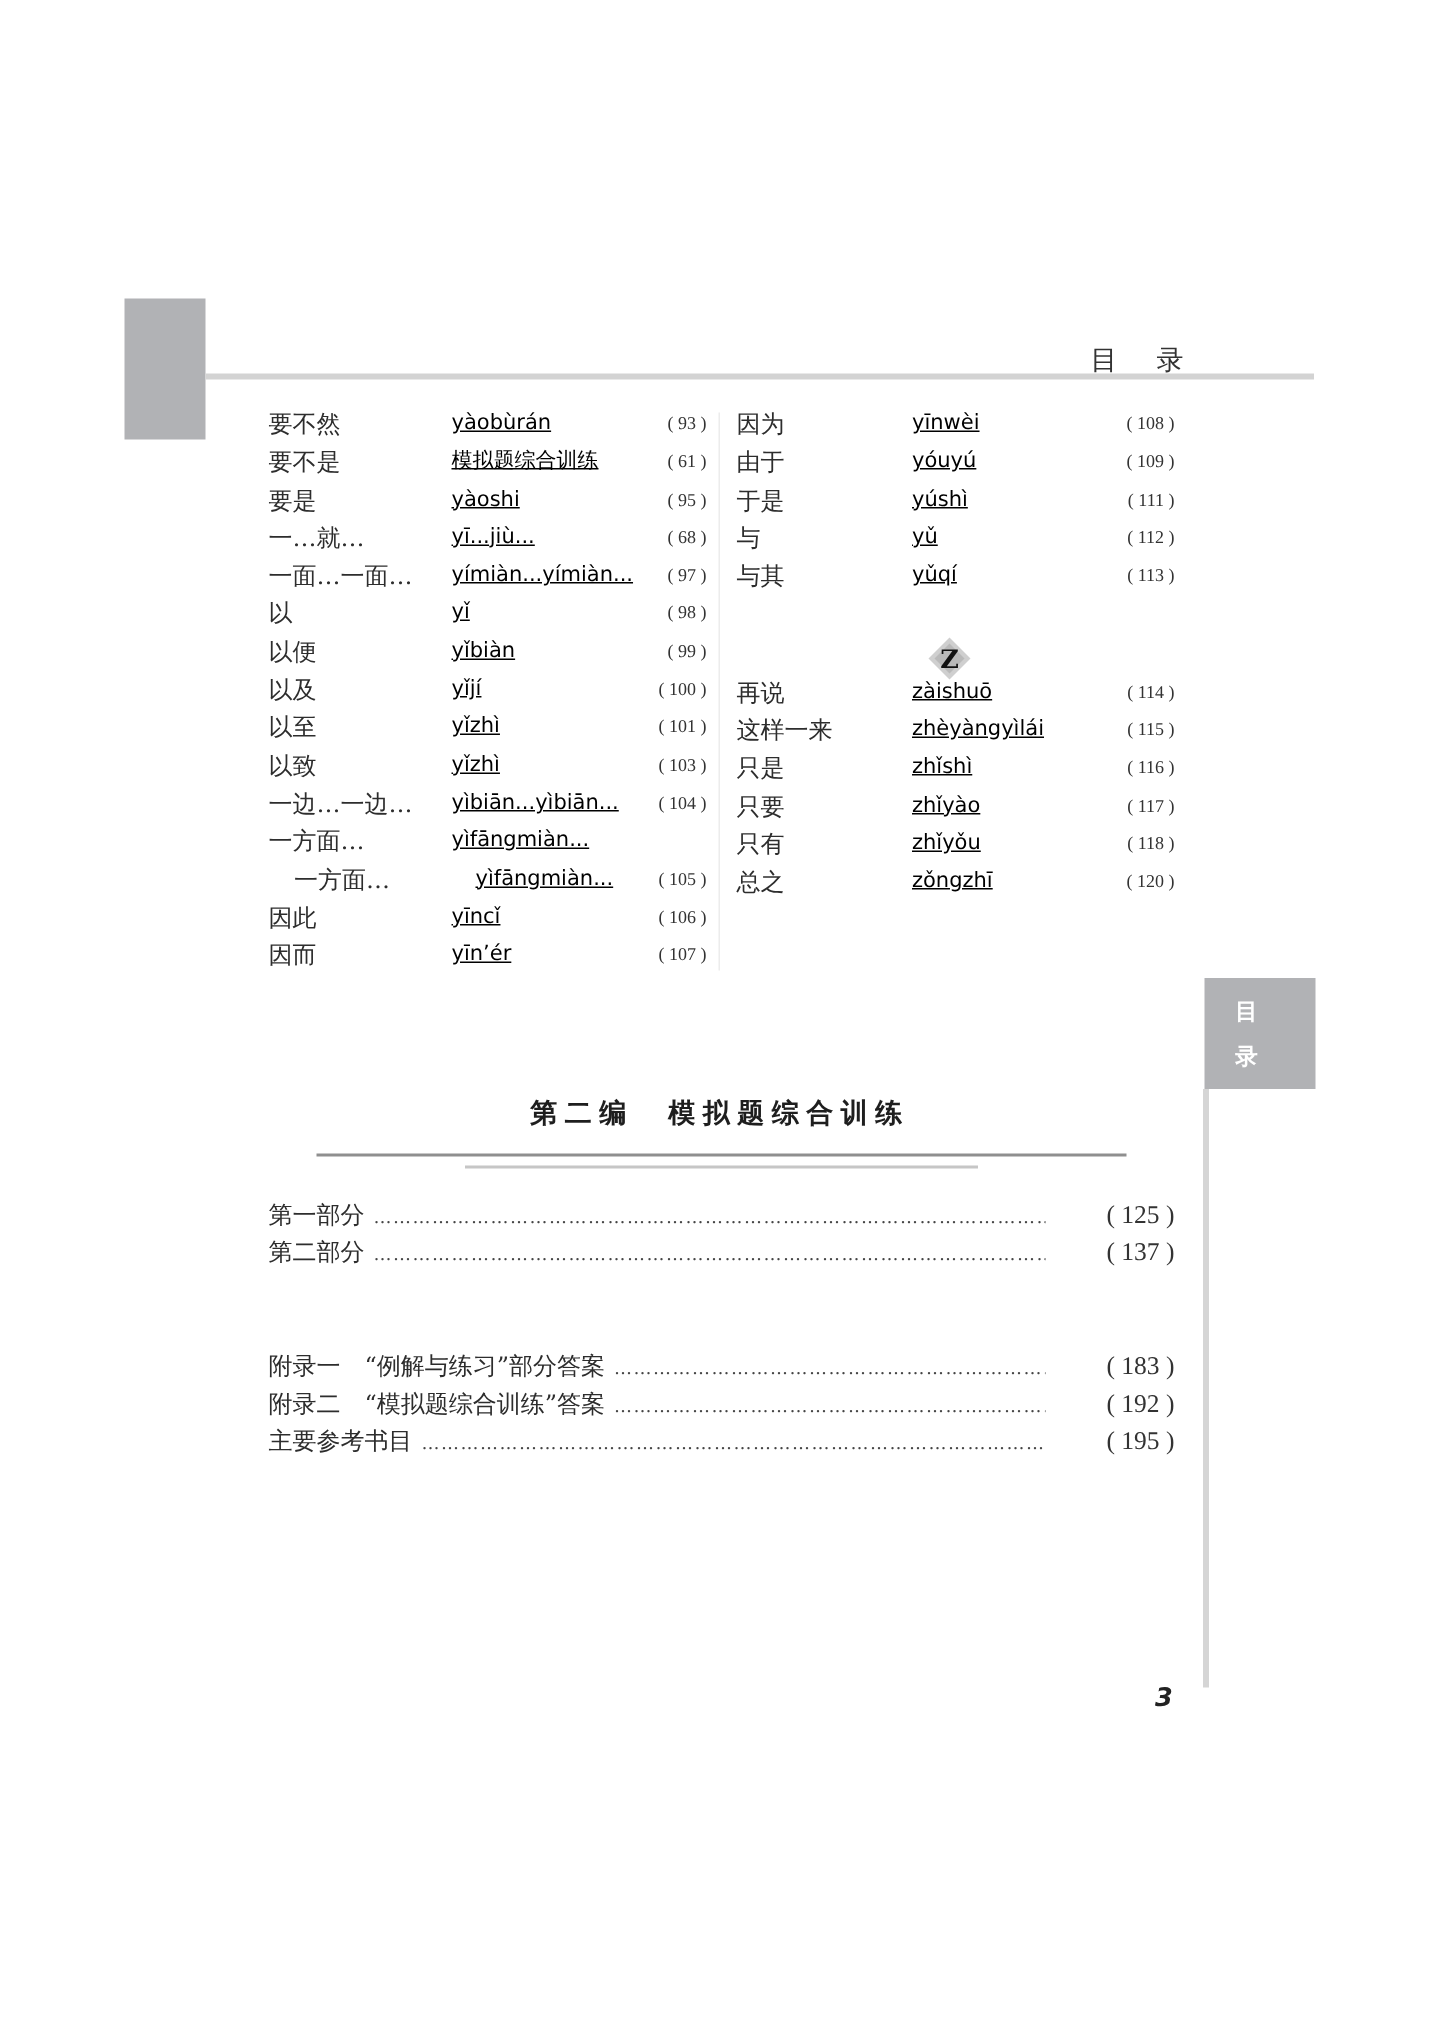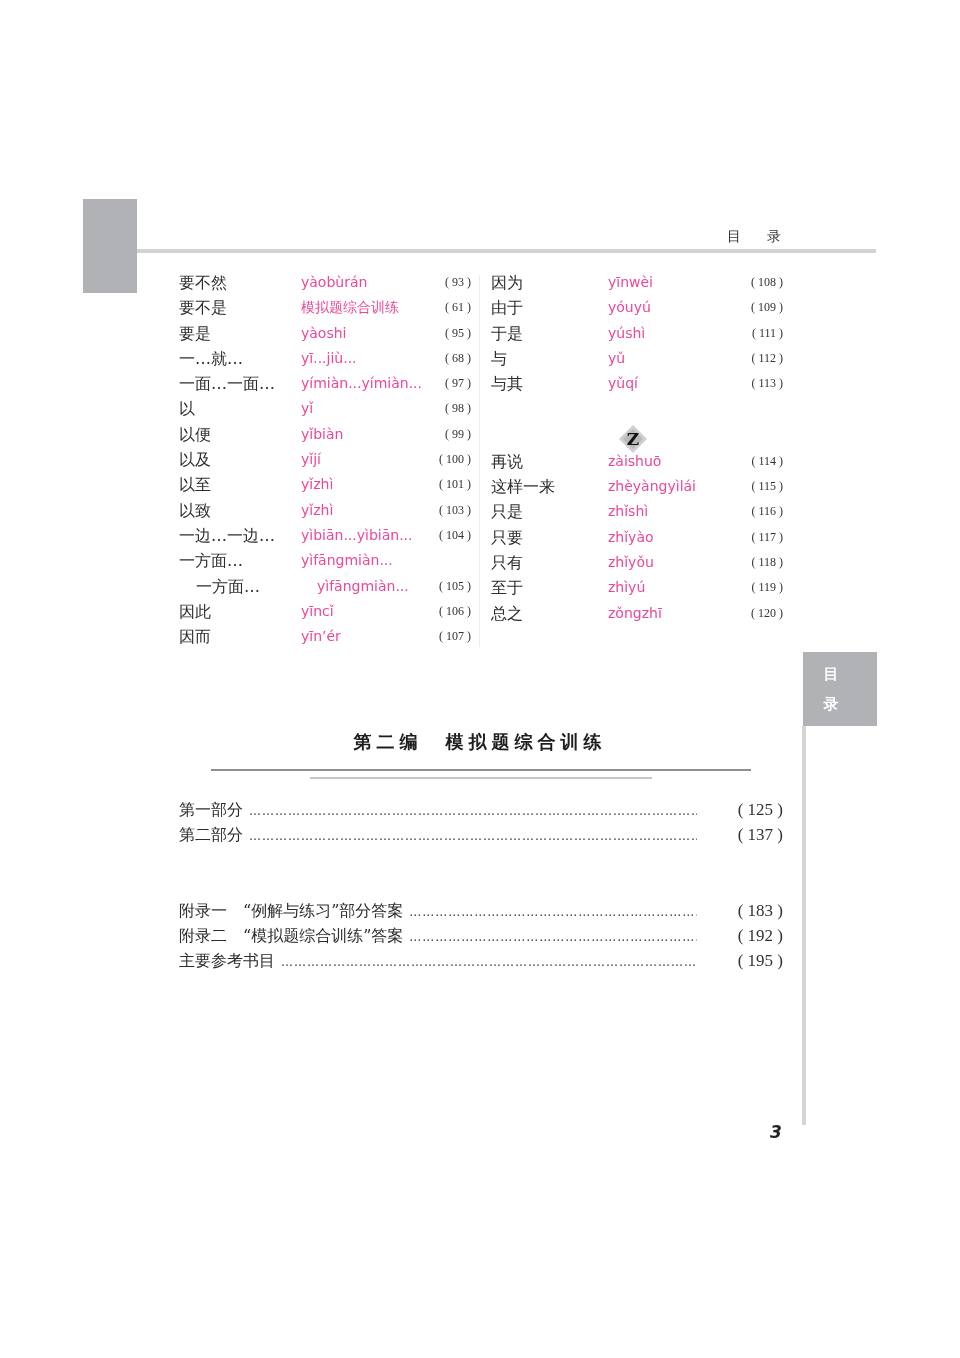--- a/index.html
+++ b/index.html
@@ -1,35 +1,35 @@
 <!DOCTYPE html>
 <html><head>
   <meta charset="utf-8">
   <style>
     html, body { margin: 0; padding: 0; background: #ffffff; }
     body { width: 960px; height: 1358px; position: relative; overflow: hidden;
            font-family: "DejaVu Serif", "Liberation Serif", serif; color: #2a2a2a; }
     .abs { position: absolute; }
     #corner-block { left: 83px; top: 199px; width: 54px; height: 94px; background: #b1b2b5; }
     #header-rule { left: 137px; top: 249px; width: 739px; height: 4px; background: #d3d3d3; }
-    #header-title { left: 727px; top: 228px; font-size: 14px; letter-spacing: 26px; color: #333;
+    #header-title { left: 727px; top: 228px; font-size: 18px; letter-spacing: 26px; color: #333;
                     font-family: "DejaVu Sans", sans-serif; }
     #side-tab { left: 803px; top: 652px; width: 74px; height: 74px; background: #b1b2b5;
                 display: flex; flex-direction: column; align-items: center; justify-content: center; }
     #side-tab span { color: #fff; font-size: 15px; font-weight: bold; line-height: 30px;
                      font-family: "DejaVu Sans", sans-serif; margin-left: -18px; }
     #side-bar { left: 802px; top: 726px; width: 4px; height: 399px; background: #d5d5d5; }
     #col-divider { left: 479px; top: 275px; width: 1px; height: 372px; background: #ececec; }
 
     .col { position: absolute; top: 270px; }
     #col-left { left: 179px; width: 292px; }
     #col-right { left: 491px; width: 292px; }
     .row { position: relative; height: 25.3px; font-size: 16px; line-height: 25.3px; white-space: nowrap; }
     .row .zh { position: absolute; left: 0; color: #2d2d2d; }
-    .row .py { position: absolute; font-family: "DejaVu Sans", sans-serif; font-size: 14px; color: #ec4899; }
+    .row .py { position: absolute; font-family: "DejaVu Sans", sans-serif; font-size: 14px; color: #000000; text-decoration: underline; }
     #col-left .py { left: 122px; }
     #col-right .py { left: 117px; }
     .row .pg { position: absolute; right: 0; font-family: "Liberation Serif", serif; font-size: 12px; color: #333; }
     .row.indent .zh { left: 17px; }
     #col-left .row.indent .py { left: 138px; }
     .row.spacer { height: 25.3px; }
     .letter-row { position: relative; height: 27px; }
     #z-icon { position: absolute; left: 127px; top: 2px; width: 30px; height: 30px; }
 
     #part-title { left: 0; width: 960px; top: 730px; text-align: center; font-size: 18px; font-weight: bold;
@@ -191,25 +191,20 @@
       <span class="zh">只要</span>
       <span class="py">zhǐyào</span>
       <span class="pg">( 117 )</span>
     </div>
   <div class="row">
       <span class="zh">只有</span>
       <span class="py">zhǐyǒu</span>
       <span class="pg">( 118 )</span>
     </div>
   <div class="row">
-      <span class="zh">至于</span>
-      <span class="py">zhìyú</span>
-      <span class="pg">( 119 )</span>
-    </div>
-  <div class="row">
       <span class="zh">总之</span>
       <span class="py">zǒngzhī</span>
       <span class="pg">( 120 )</span>
     </div>
 </div>
 
 <div class="abs" id="part-title">第二编　模拟题综合训练</div>
 <div class="abs" id="part-rule-1"></div>
 <div class="abs" id="part-rule-2"></div>
 

